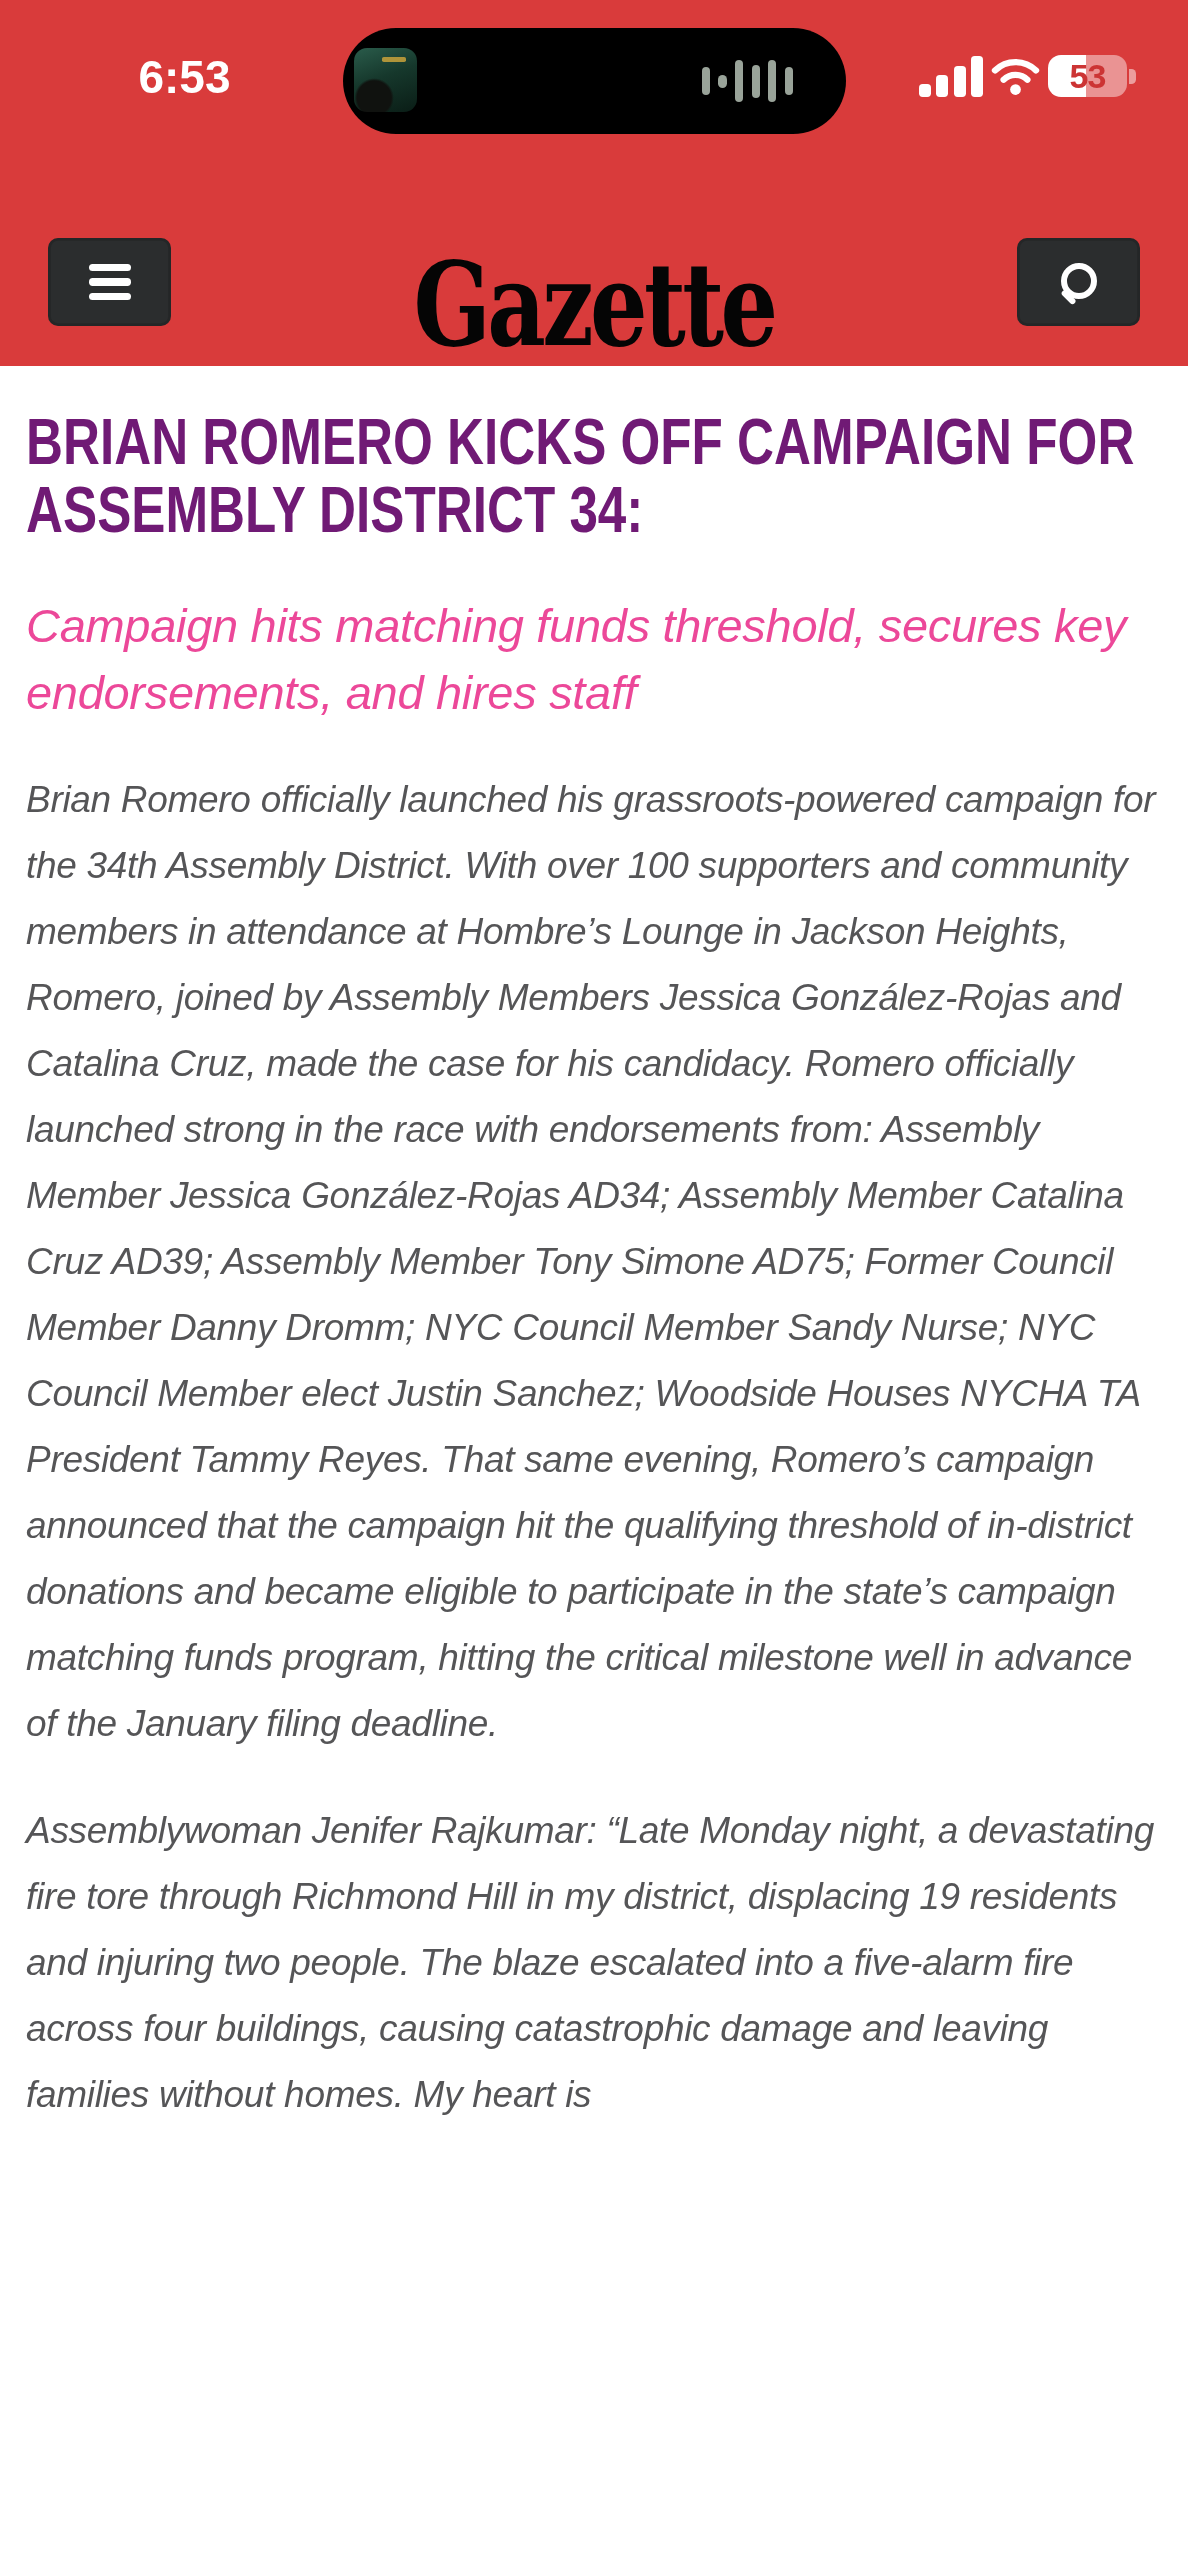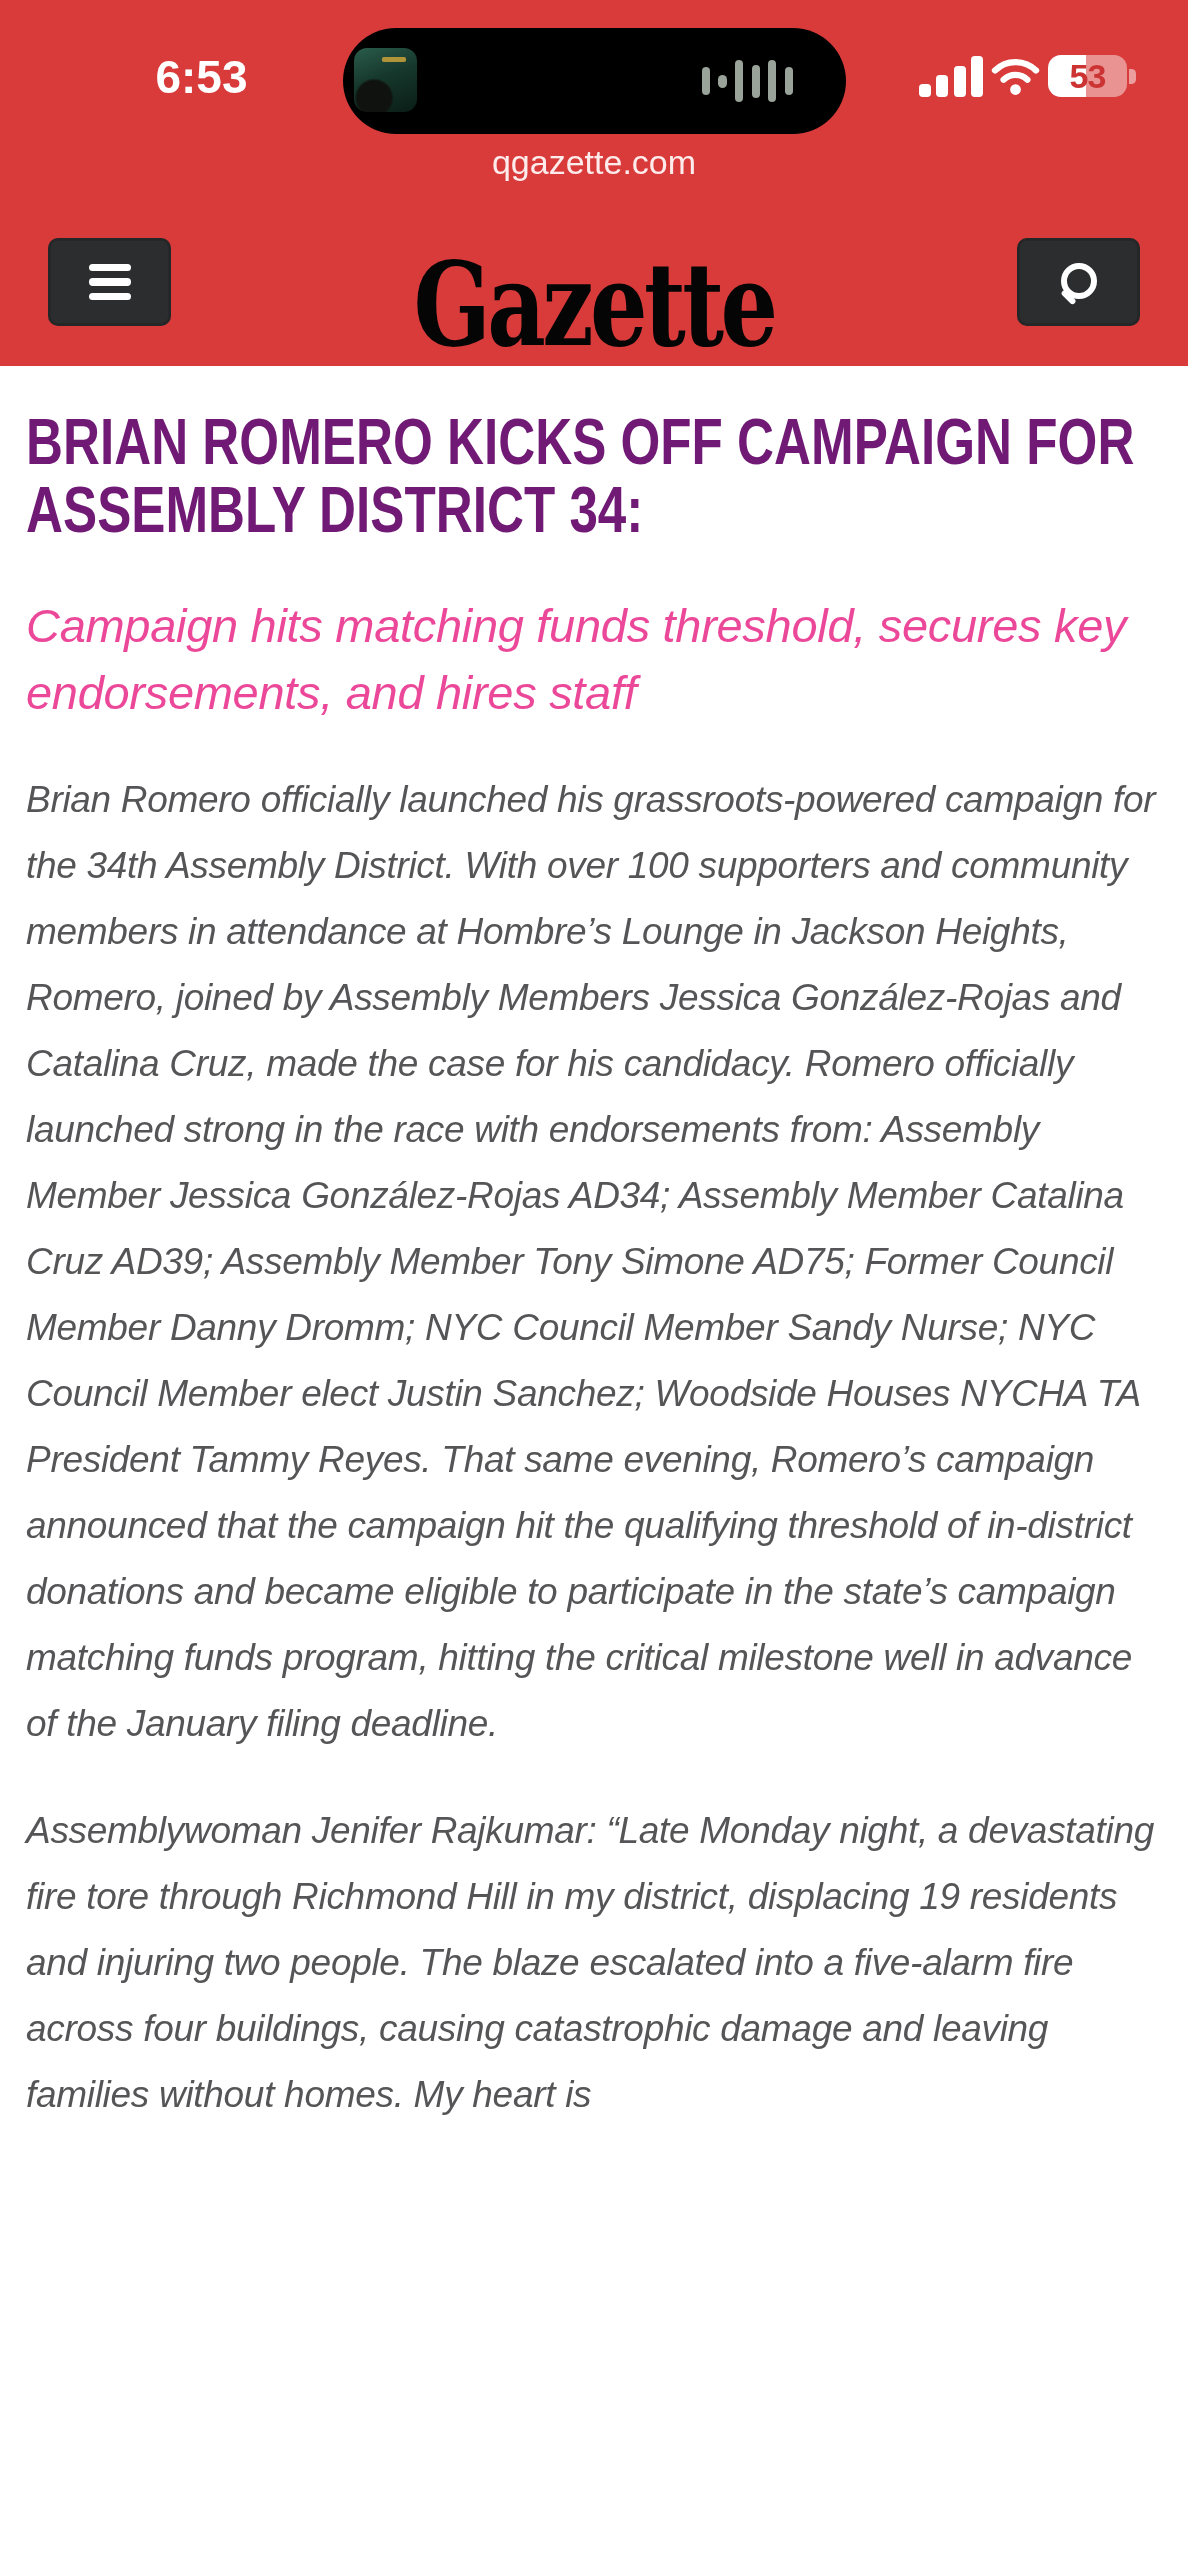--- a/index.html
+++ b/index.html
@@ -4,21 +4,21 @@
 <style>
   html,body{margin:0;padding:0;}
   body{
     width:1188px;height:2576px;overflow:hidden;background:#ffffff;
     font-family:"Liberation Sans","DejaVu Sans",sans-serif;
     -webkit-font-smoothing:antialiased;
   }
   
   .red-top{position:relative;width:1188px;height:366px;background:#d93b3b;}
   .time{
-    position:absolute;left:128px;top:50px;width:147px;text-align:center;
+    position:absolute;left:111px;top:50px;width:147px;text-align:center;
     color:#ffffff;font-size:46px;font-weight:700;letter-spacing:0;
   }
   .dynamic-island{
     position:absolute;left:343px;top:28px;width:503px;height:106px;
     background:#000;border-radius:53px;
   }
   .album-art{
     position:absolute;left:11px;top:20px;width:63px;height:64px;border-radius:13px;
     background:
       radial-gradient(circle at 32% 78%, #10120f 0 26%, rgba(0,0,0,0) 30%),
@@ -128,21 +128,20 @@
       <path d="M3.2 6.6 A 12.6 12.6 0 0 1 20.8 6.6" fill="none" stroke="#ffffff" stroke-width="2.7" stroke-linecap="round"></path>
       <path d="M6.9 10.6 A 7.3 7.3 0 0 1 17.1 10.6" fill="none" stroke="#ffffff" stroke-width="2.7" stroke-linecap="round"></path>
       <circle cx="12" cy="14.8" r="2.3" fill="#ffffff"></circle>
     </svg>
     <div class="battery">
       <div class="battery-body">53</div>
       <div class="battery-cap"></div>
     </div>
   </div>
 
-  <div class="url-bar">qgazette.com</div>
 
   <div class="header-row">
     <button class="icon-btn">
       <span class="hamburger">
           <i></i>
           <i></i>
           <i></i>
         </span>
     </button>
     <div class="logo">Gazette</div>

